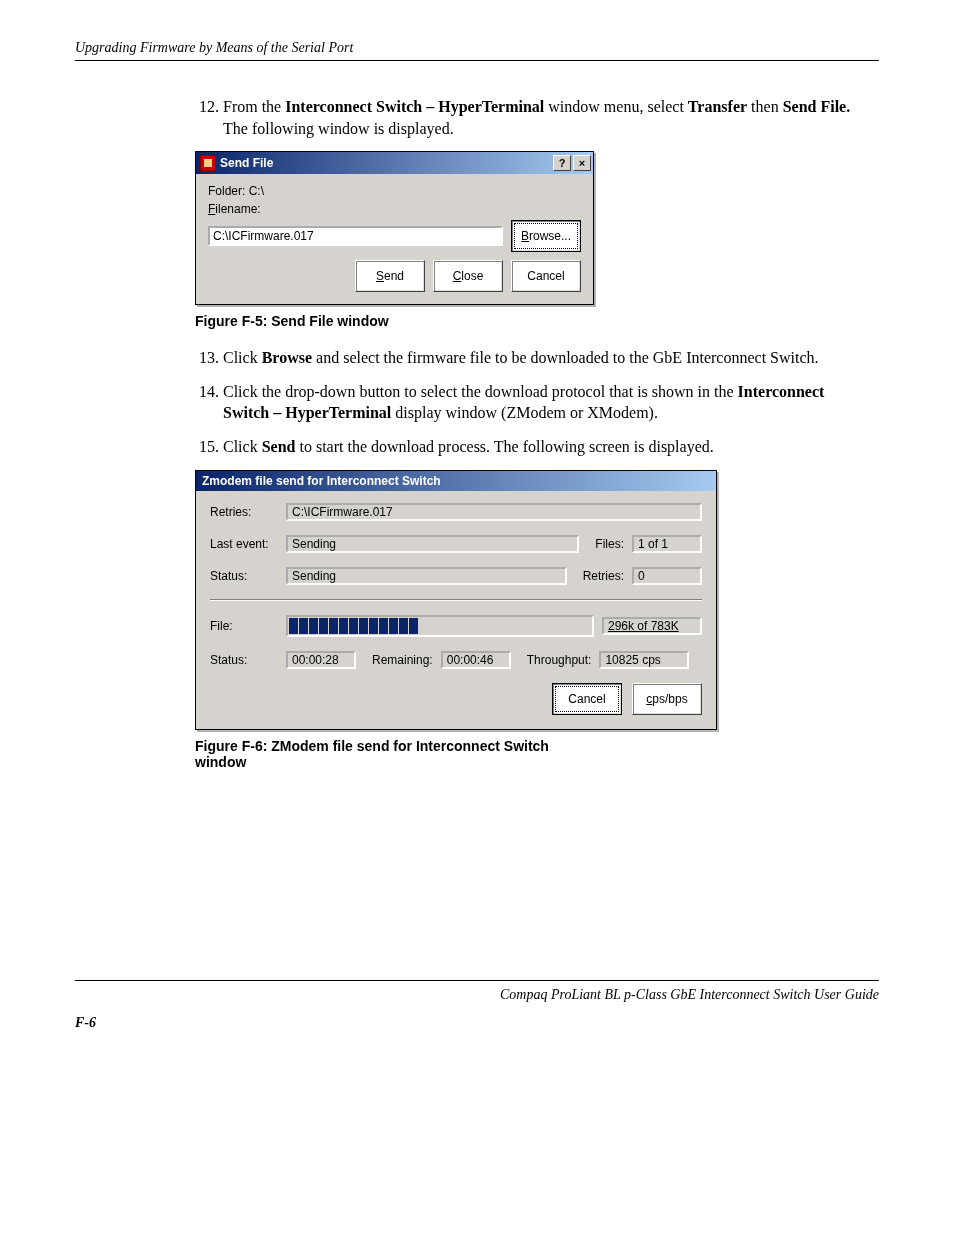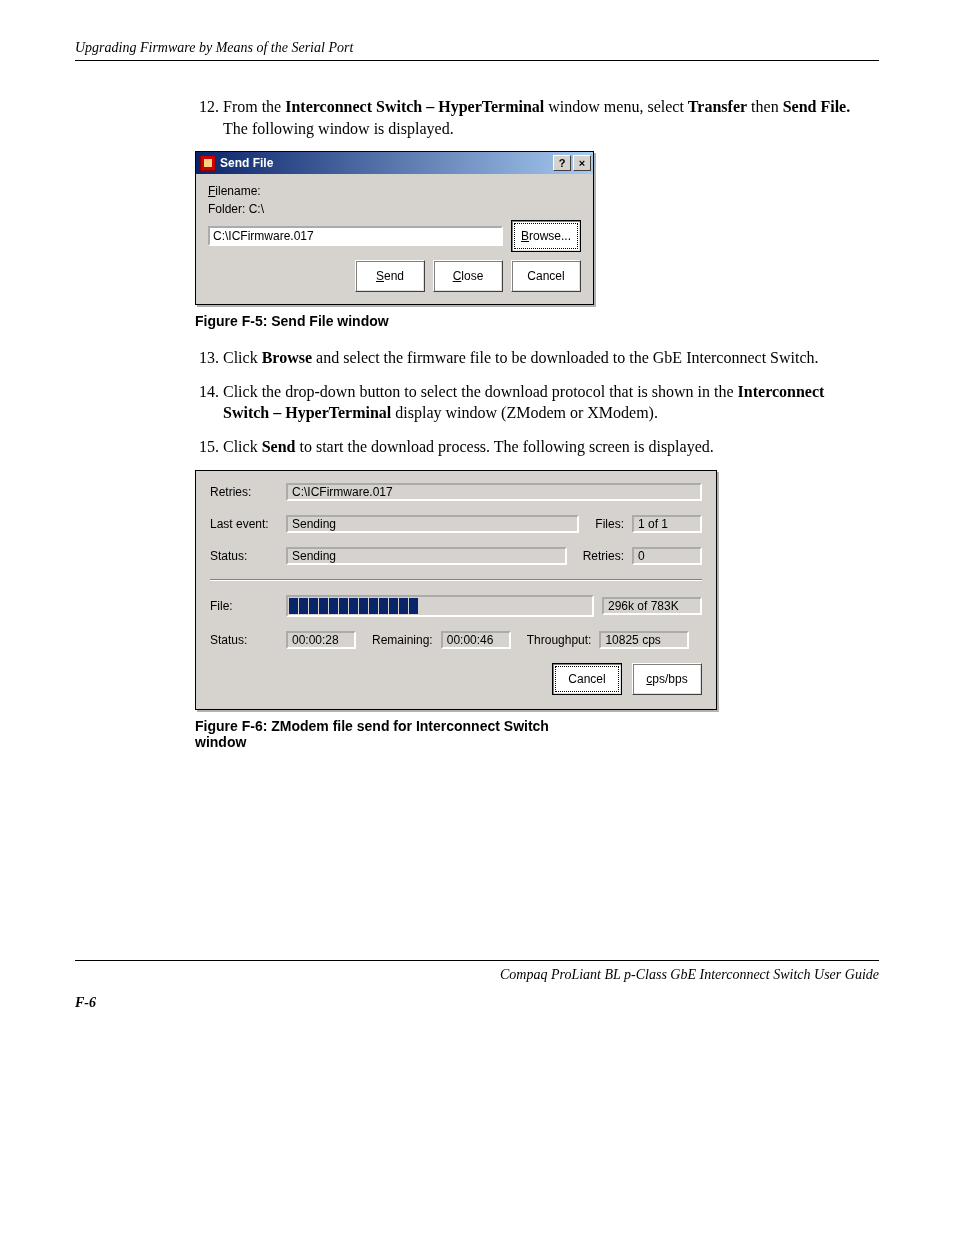--- a/index.html
+++ b/index.html
@@ -180,21 +180,21 @@
     background: #d6d3ce;
     height: 18px;
     padding: 0 4px;
     display: flex;
     align-items: center;
     box-sizing: border-box;
   }
   .flex1 { flex: 1; }
   .w70 { width: 70px; }
   .w90 { width: 90px; }
-  .w100 { width: 100px; }
+  .w100 { width: 100px; text-decoration: underline; }
   hr.sep {
     border: none;
     border-top: 1px solid #808080;
     border-bottom: 1px solid #fff;
     margin: 6px 0 14px 0;
   }
   .progress-outer {
     flex: 1;
     height: 16px;
     border: 2px inset #fff;
@@ -243,22 +243,22 @@
 
   <div class="dlg-sendfile">
     <div class="titlebar">
       <span class="t-icon"></span>
       <span>Send File</span>
       <span class="spacer"></span>
       <span class="win-btn">?</span>
       <span class="win-btn">×</span>
     </div>
     <div class="dlg-body">
+      <div class="row">Folder: C:\</div>
       <div class="row"><span class="underline-access">F</span><span>ilename:</span></div>
-      <div class="row">Folder: C:\</div>
       <div class="file-row">
         <input class="text-input" value="C:\ICFirmware.017" style="">
         <button class="btn default"><span class="underline-access">B</span><span>rowse...</span></button>
       </div>
       <div class="btn-row">
         <button class="btn"><span class="underline-access">S</span><span>end</span></button>
         <button class="btn"><span class="underline-access">C</span><span>lose</span></button>
         <button class="btn">Cancel</button>
       </div>
     </div>
@@ -271,20 +271,21 @@
     </li>
     <li>
       <span>Click the drop-down button to select the download protocol that is shown in the </span><span class="bold">Interconnect Switch – HyperTerminal</span><span> display window (ZModem or XModem).</span>
     </li>
     <li>
       <span>Click </span><span class="bold">Send</span><span> to start the download process. The following screen is displayed.</span>
     </li>
   </ol>
 
   <div class="dlg-zmodem">
+    <div class="titlebar2">Zmodem file send for Interconnect Switch</div>
     <div class="z-body">
       <div class="z-row">
         <span class="z-label">Retries:</span>
         <div class="sunken flex1">C:\ICFirmware.017</div>
       </div>
       <div class="z-row">
         <span class="z-label">Last event:</span>
         <div class="sunken flex1">Sending</div>
         <span class="z-label2">Files:</span>
         <div class="sunken w70">1 of 1</div>

